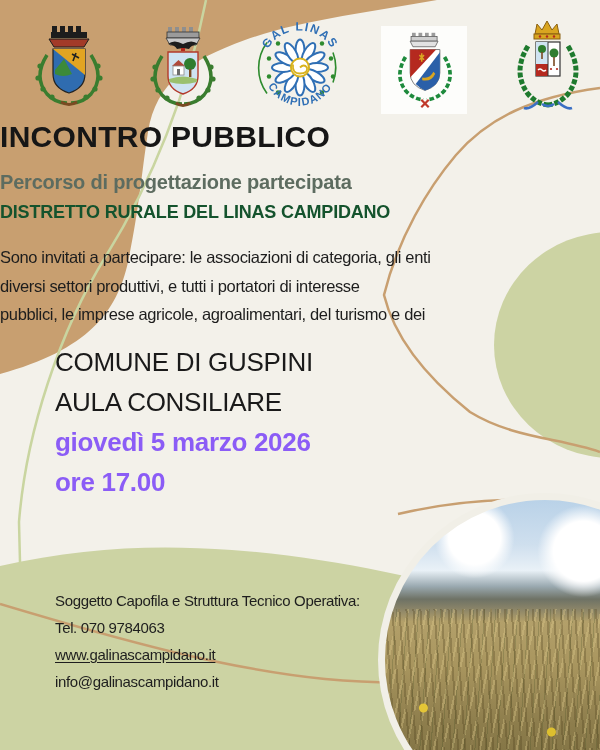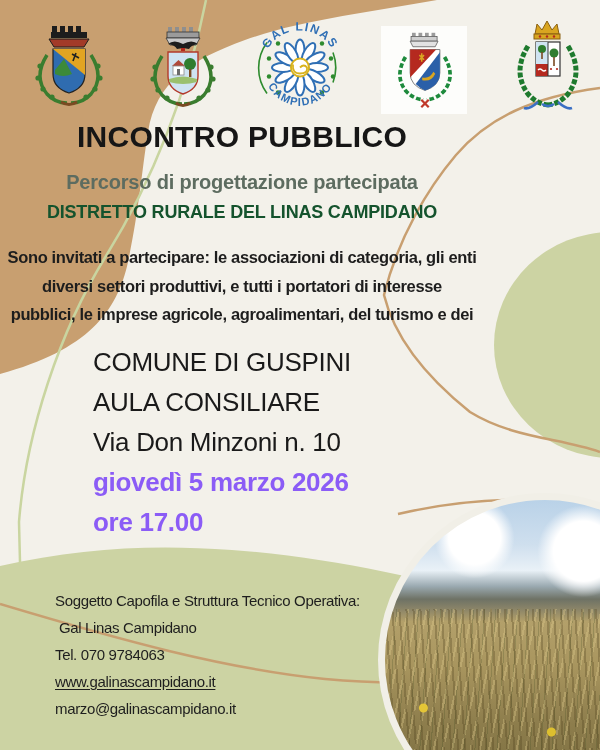--- a/index.html
+++ b/index.html
@@ -6,28 +6,28 @@
   .poster{
     position:relative;width:600px;height:750px;overflow:hidden;
     background:#f3f1ea;font-family:"Liberation Sans",sans-serif;
     margin:0 auto;
   }
   svg.bg{position:absolute;left:0;top:0;z-index:0;}
   .logos-row{position:absolute;left:0;top:0;width:600px;height:130px;z-index:2;}
   .crest{position:absolute;}
   .crest svg{display:block;width:100%;height:100%;}
   .white-panel{position:absolute;background:#fdfdfb;z-index:1;}
-  .txt{position:absolute;left:0;width:484px;text-align:center;z-index:2;}
+  .txt{position:absolute;left:0;width:484px;z-index:2;}
   .title{top:120px;font-size:30px;font-weight:800;color:#161616;letter-spacing:.3px;}
   .sub1{top:171px;font-size:20px;font-weight:700;color:#5d6c60;letter-spacing:-.2px;}
   .sub2{top:202px;font-size:18px;font-weight:700;color:#14532d;letter-spacing:-.2px;}
   .bodytext{top:243px;color:#1d1d1d;}
-  .bodytext div{font-size:16.5px;line-height:28.5px;letter-spacing:-.35px;white-space:nowrap;font-weight:bold;}
+  .bodytext div{font-size:16.5px;line-height:28.5px;letter-spacing:-.35px;white-space:nowrap;}
   .infoblock{position:absolute;left:55px;top:342px;z-index:2;text-align:left;}
-  .infoblock div{font-size:26px;line-height:40px;color:#1a1a1a;letter-spacing:-.3px;white-space:nowrap;padding-left:38px;}
+  .infoblock div{font-size:26px;line-height:40px;color:#1a1a1a;letter-spacing:-.3px;white-space:nowrap;}
   .infoblock .green{color:#8b5cf6;font-weight:700;}
   .contact{position:absolute;left:55px;top:587px;z-index:2;text-align:left;color:#1e1e1e;}
   .contact div{font-size:15px;line-height:27px;letter-spacing:-.35px;white-space:nowrap;}
   .contact .indent{padding-left:4px;}
   .contact .link{text-decoration:underline;text-underline-offset:2px;}
   
   .photo{
     position:absolute;left:378px;top:493px;width:320px;height:320px;z-index:3;
     border-radius:50%;border:7px solid #f1efe7;overflow:hidden;box-sizing:content-box;
     background:
@@ -291,31 +291,29 @@
 
   <div class="txt bodytext">
     <div>Sono invitati a partecipare: le associazioni di categoria, gli enti</div>
     <div>diversi settori produttivi, e tutti i portatori di interesse</div>
     <div>pubblici, le imprese agricole, agroalimentari, del turismo e dei</div>
   </div>
 
   <div class="infoblock">
     <div>COMUNE DI GUSPINI</div>
     <div>AULA CONSILIARE</div>
-    <div>Via Don Minzoni n. 10</div>
     <div class="green">giovedì 5 marzo 2026</div>
     <div class="green">ore 17.00</div>
   </div>
 
   <div class="contact">
     <div>Soggetto Capofila e Struttura Tecnico Operativa:</div>
-    <div class="indent">Gal Linas Campidano</div>
     <div>Tel. 070 9784063</div>
     <div class="link">www.galinascampidano.it</div>
-    <div>marzo@galinascampidano.it</div>
+    <div>info@galinascampidano.it</div>
   </div>
 
   <div class="photo">
     <div class="streaks"></div>
     <div class="flowers"></div>
   </div>
 
 </div>
 
 </body></html>

